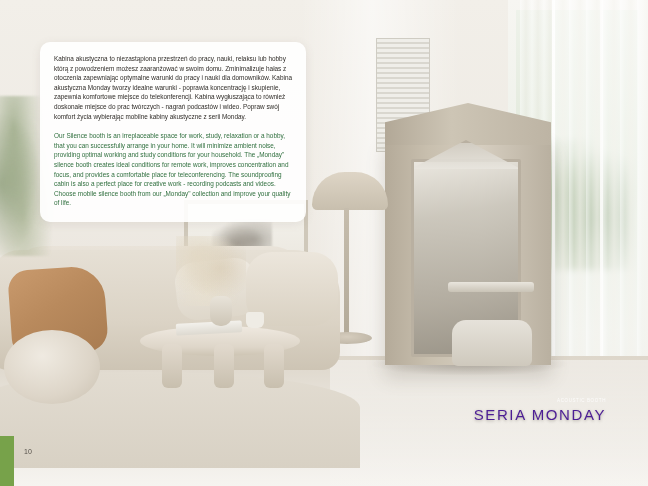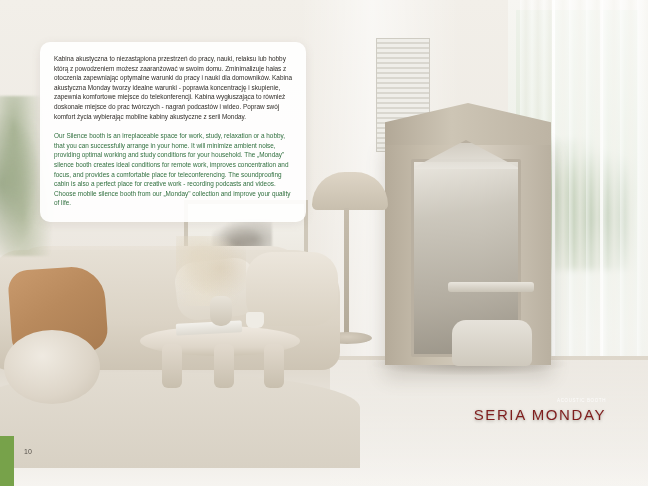--- a/index.html
+++ b/index.html
@@ -311,21 +311,21 @@
   .series-eyebrow {
     font-size: 4.5px;
     letter-spacing: 0.6px;
     color: rgba(255,255,255,0.85);
     margin-bottom: 3px;
     text-transform: uppercase;
   }
   .series-title {
     font-size: 15px;
     letter-spacing: 1.6px;
-    color: #7f1d1d;
+    color: #4c1d95;
     text-shadow: 0 1px 3px rgba(90,84,72,0.45);
   }
 
   
   .page-number {
     position: absolute;
     left: 24px;
     top: 448px;
     font-size: 7px;
     color: #555049;

